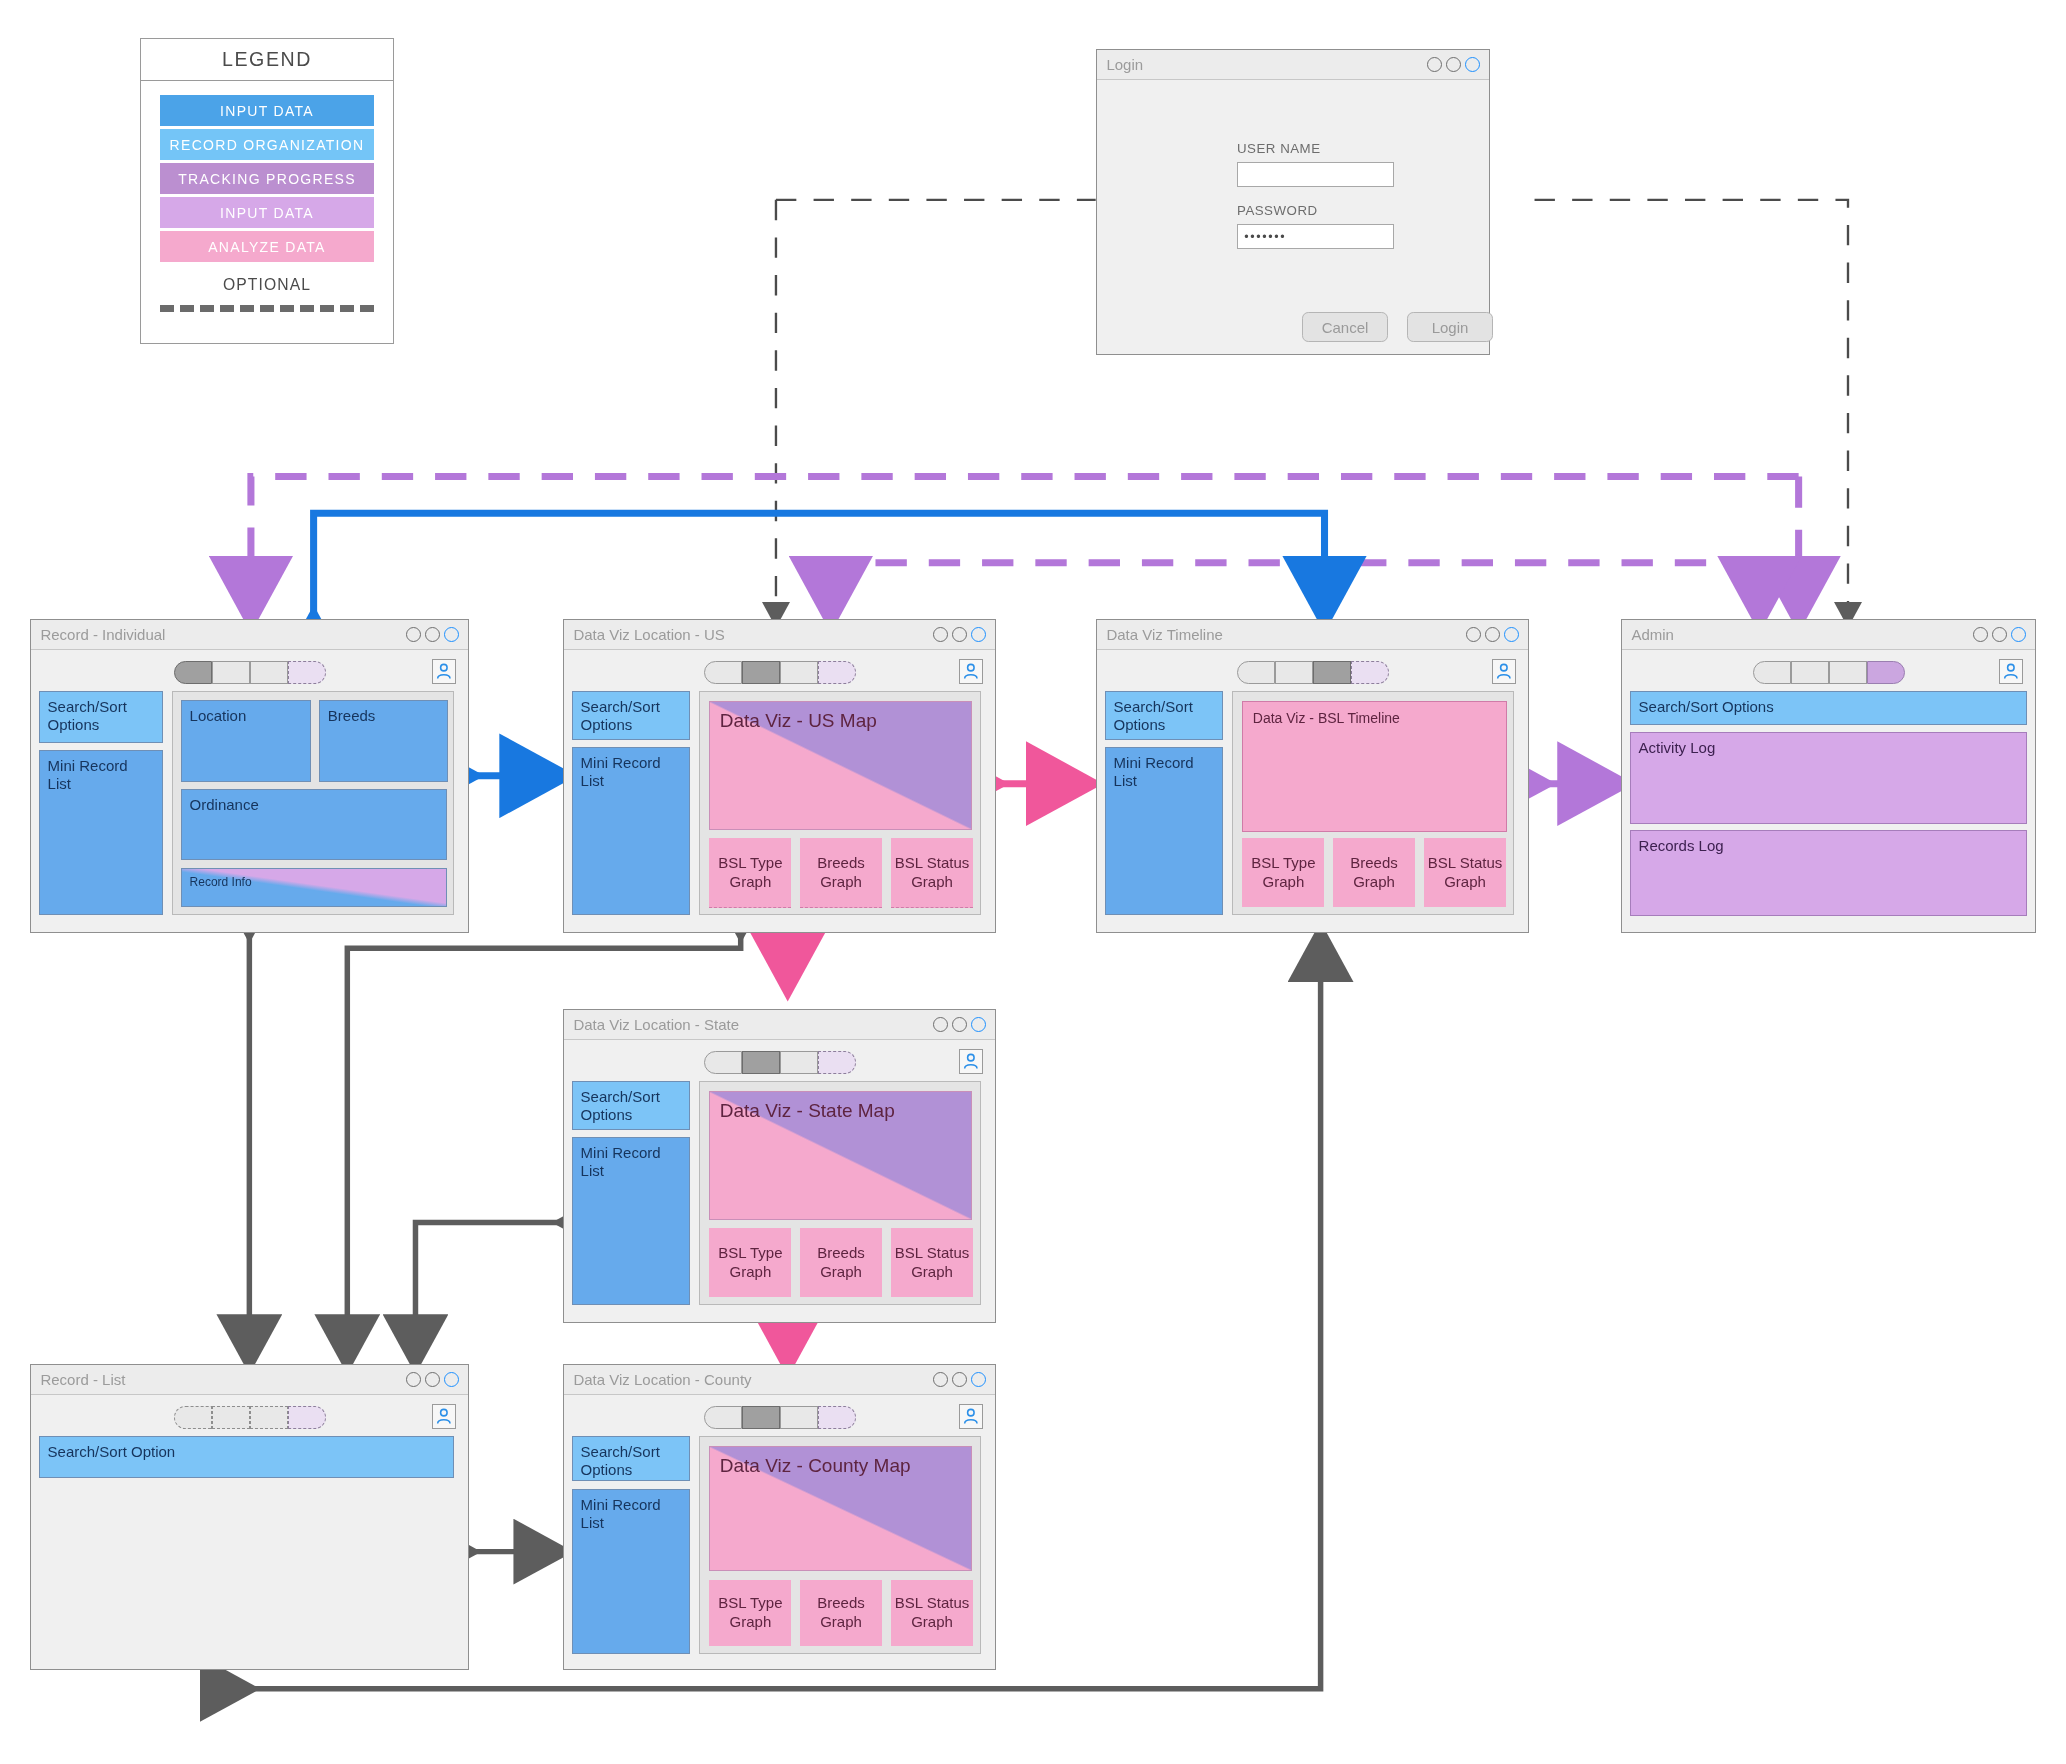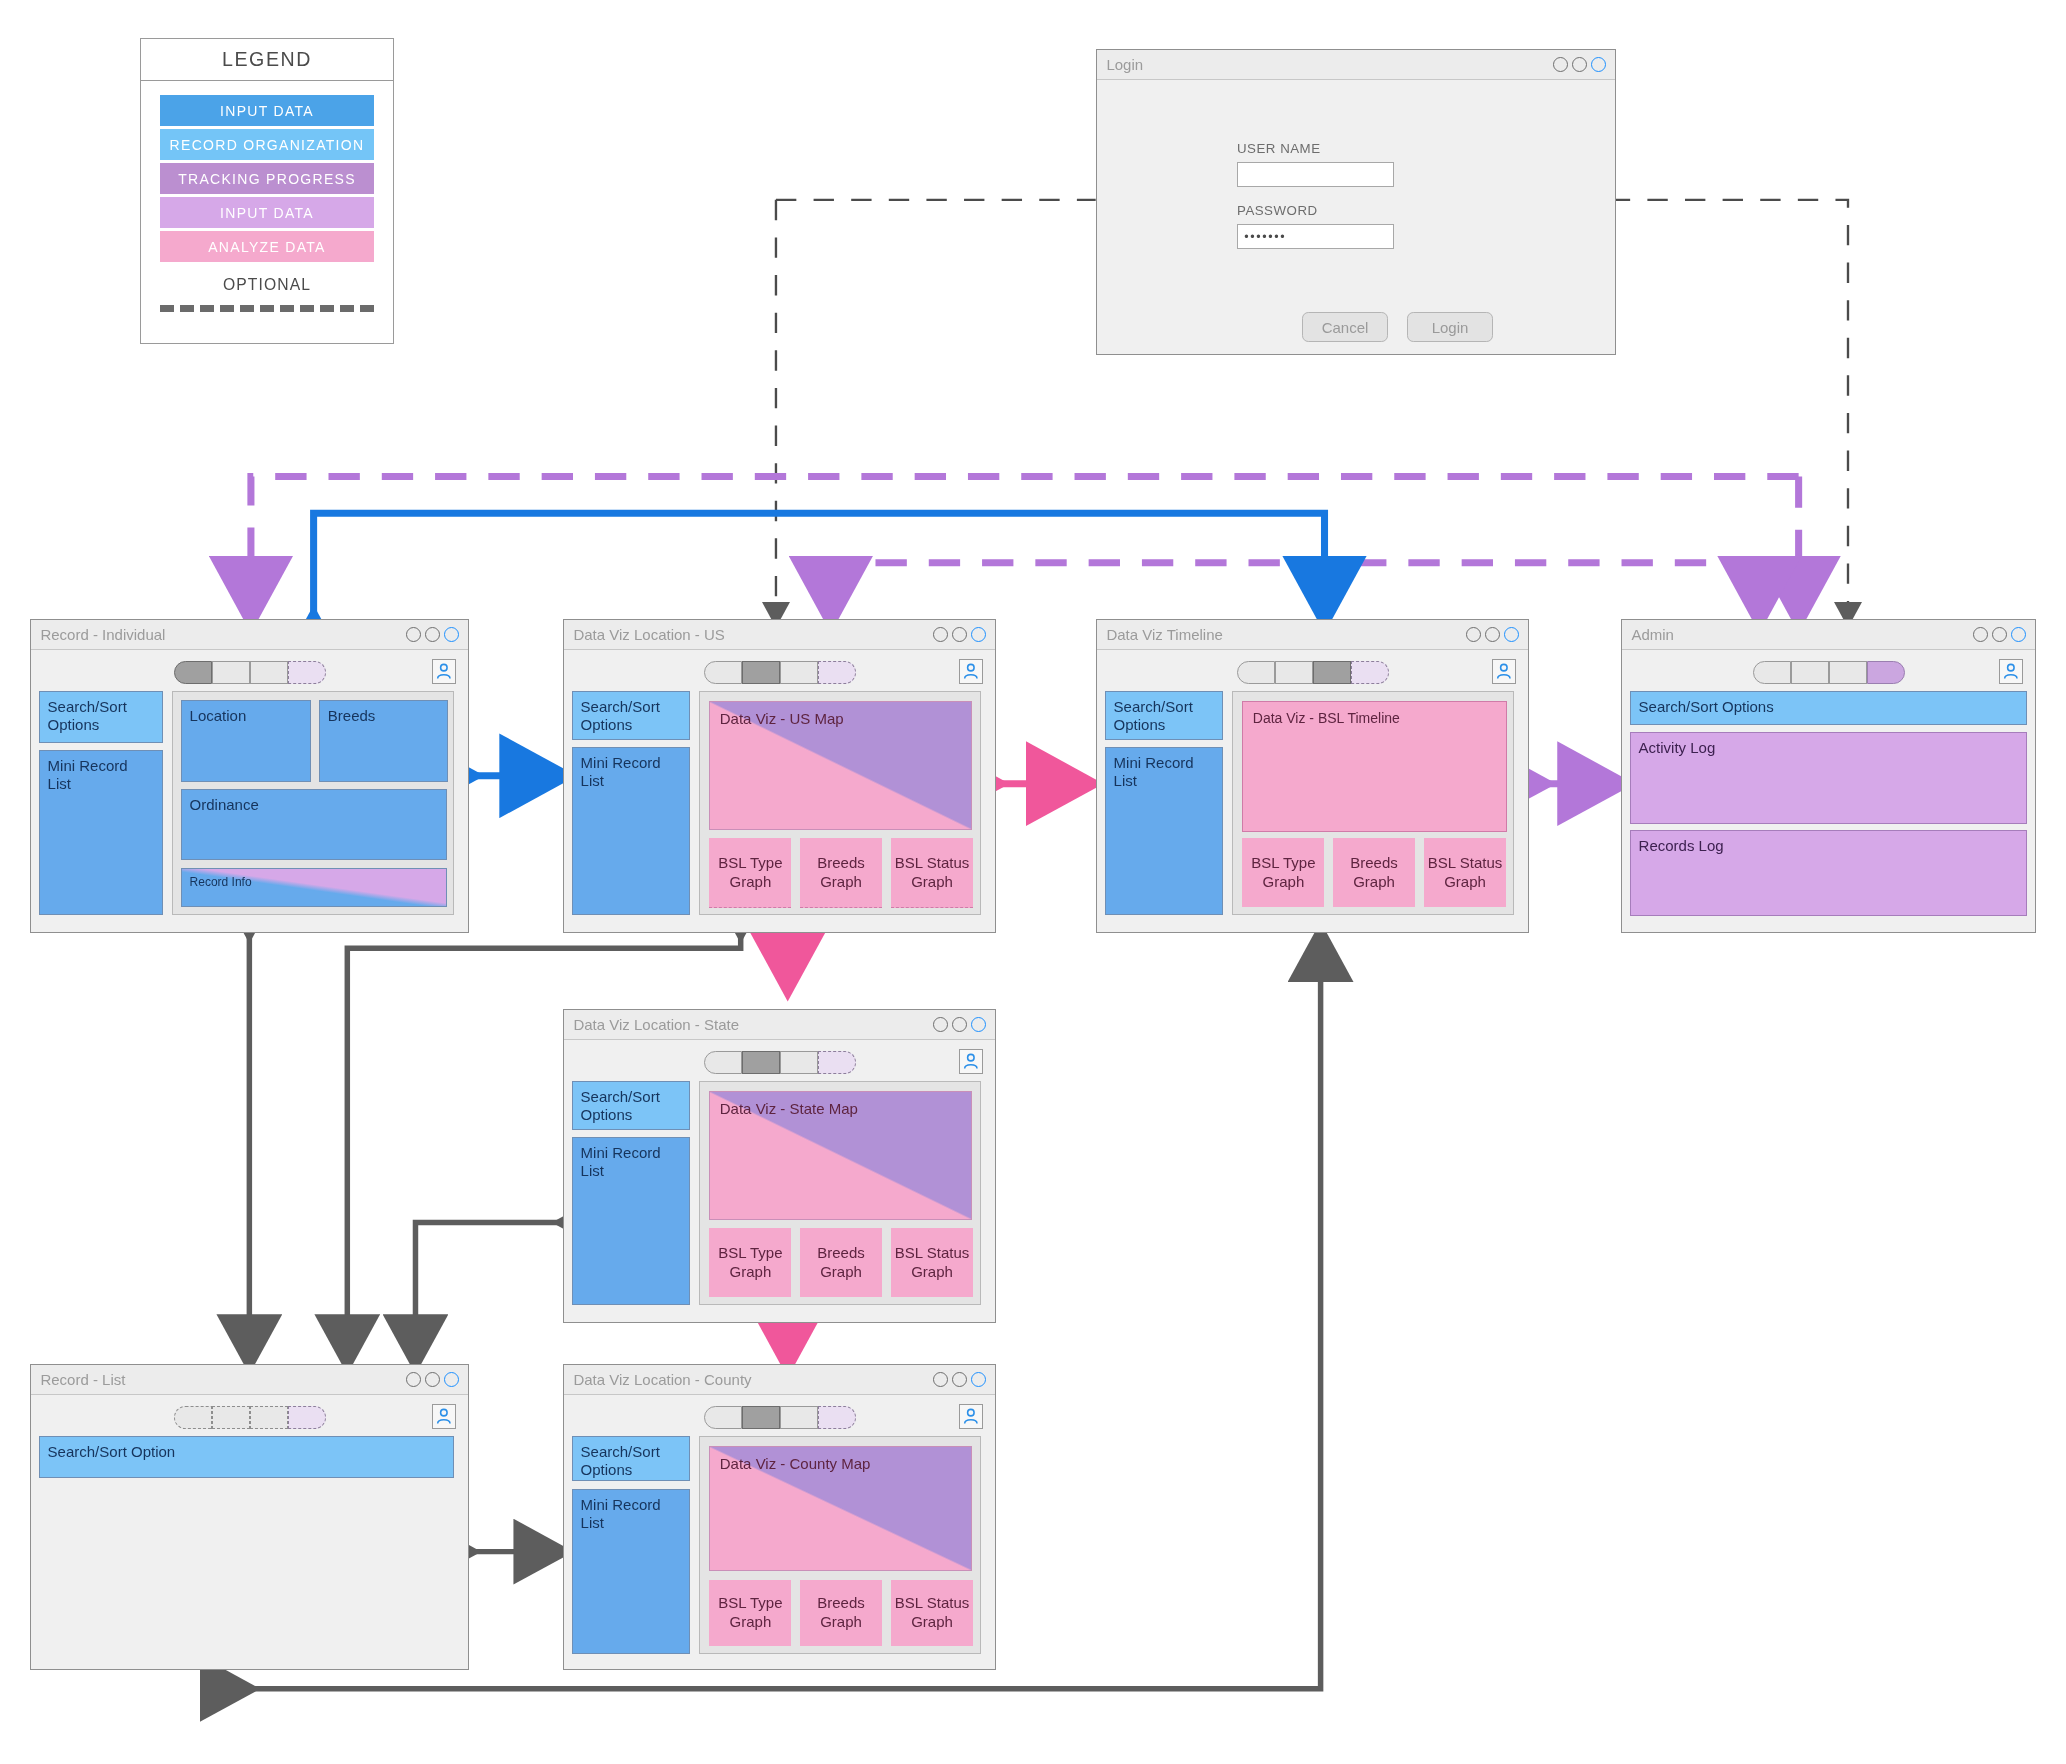--- a/index.html
+++ b/index.html
@@ -48,21 +48,21 @@
   .p-blue{background:#66aaec;}
   .p-lblue{background:#7cc4f7;}
   .p-purple{background:#d6a8e8;border-color:#a67dbb;}
   .p-purple .lbl{color:#3d2150;}
   .p-pinkc{background:#f5a9cd;border-color:#d07ba8;display:flex;align-items:center;justify-content:center;
     text-align:center;font-size:15px;color:#5e2440;line-height:1.25;}
   .p-pinkc.dashb{border-bottom:0.8px dashed #d07ba8;}
   .group{position:absolute;box-sizing:border-box;border:0.8px solid #b9b9b9;background:#e4e4e4;}
   .mapbox{position:absolute;box-sizing:border-box;border:0.8px solid #c98fb8;overflow:hidden;
     background:linear-gradient(to bottom left,#b191d6 0%,#b191d6 49.6%,#f5a9cd 50.4%,#f5a9cd 100%);}
-  .mapbox .lbl{position:relative;font-size:15px;color:#5e2440;padding:7.8px 9.4px;}
+  .mapbox .lbl{position:relative;font-size:19px;color:#5e2440;padding:7.8px 9.4px;}
   .flatpink{background:#f5a9cd;border:0.8px solid #d07ba8;}
   .recinfo{position:absolute;box-sizing:border-box;border:0.8px solid #6f8fb5;overflow:hidden;
     background:linear-gradient(to bottom left,#d6a8e8 0%,#d6a8e8 46%,#66aaec 54%,#66aaec 100%);}
   .recinfo .lbl{position:relative;font-size:12px;color:#16345c;padding:6.3px 7.8px;}
 
   
   .login-body{padding:0;}
   .login-inner{position:absolute;left:140px;top:61px;}
   .fld-label{font-size:13.3px;color:#6d6d6d;letter-spacing:0.5px;margin-bottom:6.3px;}
   .fld{width:157px;height:25px;box-sizing:border-box;background:#fff;border:0.8px solid #a8a8a8;
@@ -137,21 +137,21 @@
       <div class="legend-swatch" style="background:#4ba3e8">INPUT DATA</div>
       <div class="legend-swatch" style="background:#74c5f7">RECORD ORGANIZATION</div>
       <div class="legend-swatch" style="background:#bb8fd0">TRACKING PROGRESS</div>
       <div class="legend-swatch" style="background:#d6a8e8">INPUT DATA</div>
       <div class="legend-swatch" style="background:#f5a9cd">ANALYZE DATA</div>
       <div class="legend-opt">OPTIONAL</div>
       <div class="legend-dash"></div>
     </div>
   </div>
 
-  <div class="win" style="left:1096px;top:49px;width:520px;height:306px;">
+  <div class="win" style="left:1096px;top:49px;width:394px;height:306px;">
     <div class="win-title">
       <span class="t">Login</span>
       <span class="dots">
         <span class="dot"></span>
         <span class="dot"></span>
         <span class="dot blue"></span>
       </span>
     </div>
     <div class="win-body login-body">
       <div class="login-inner">

